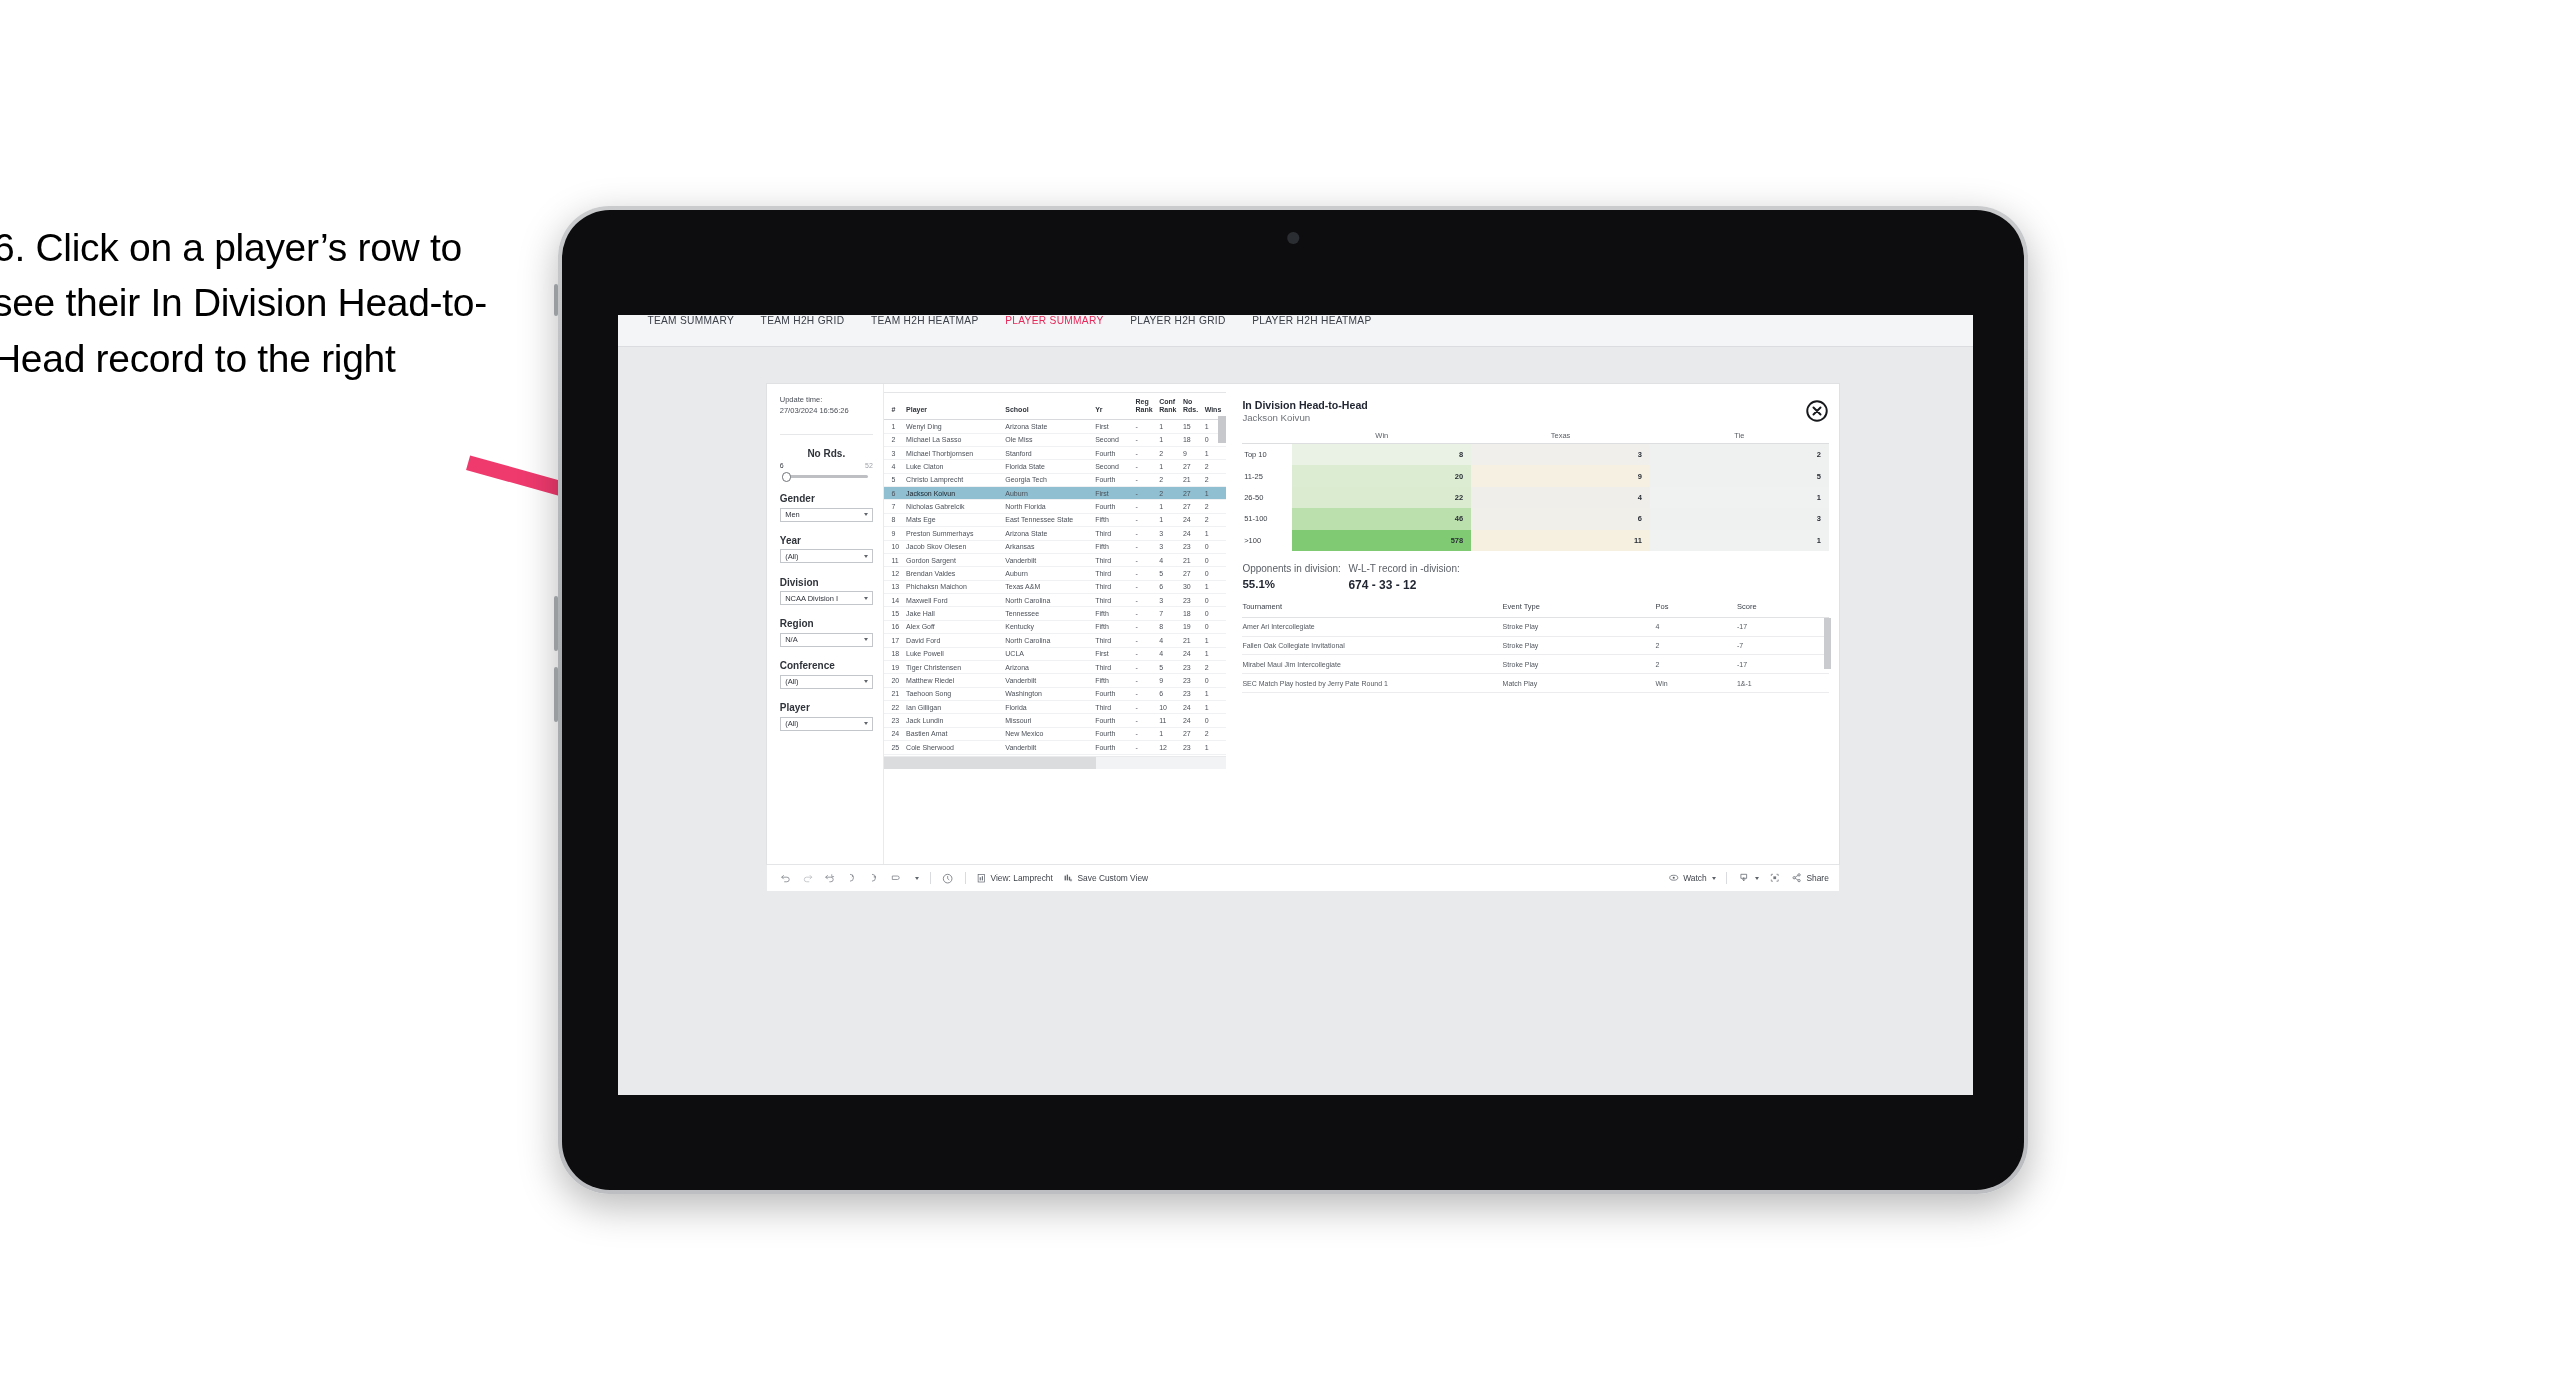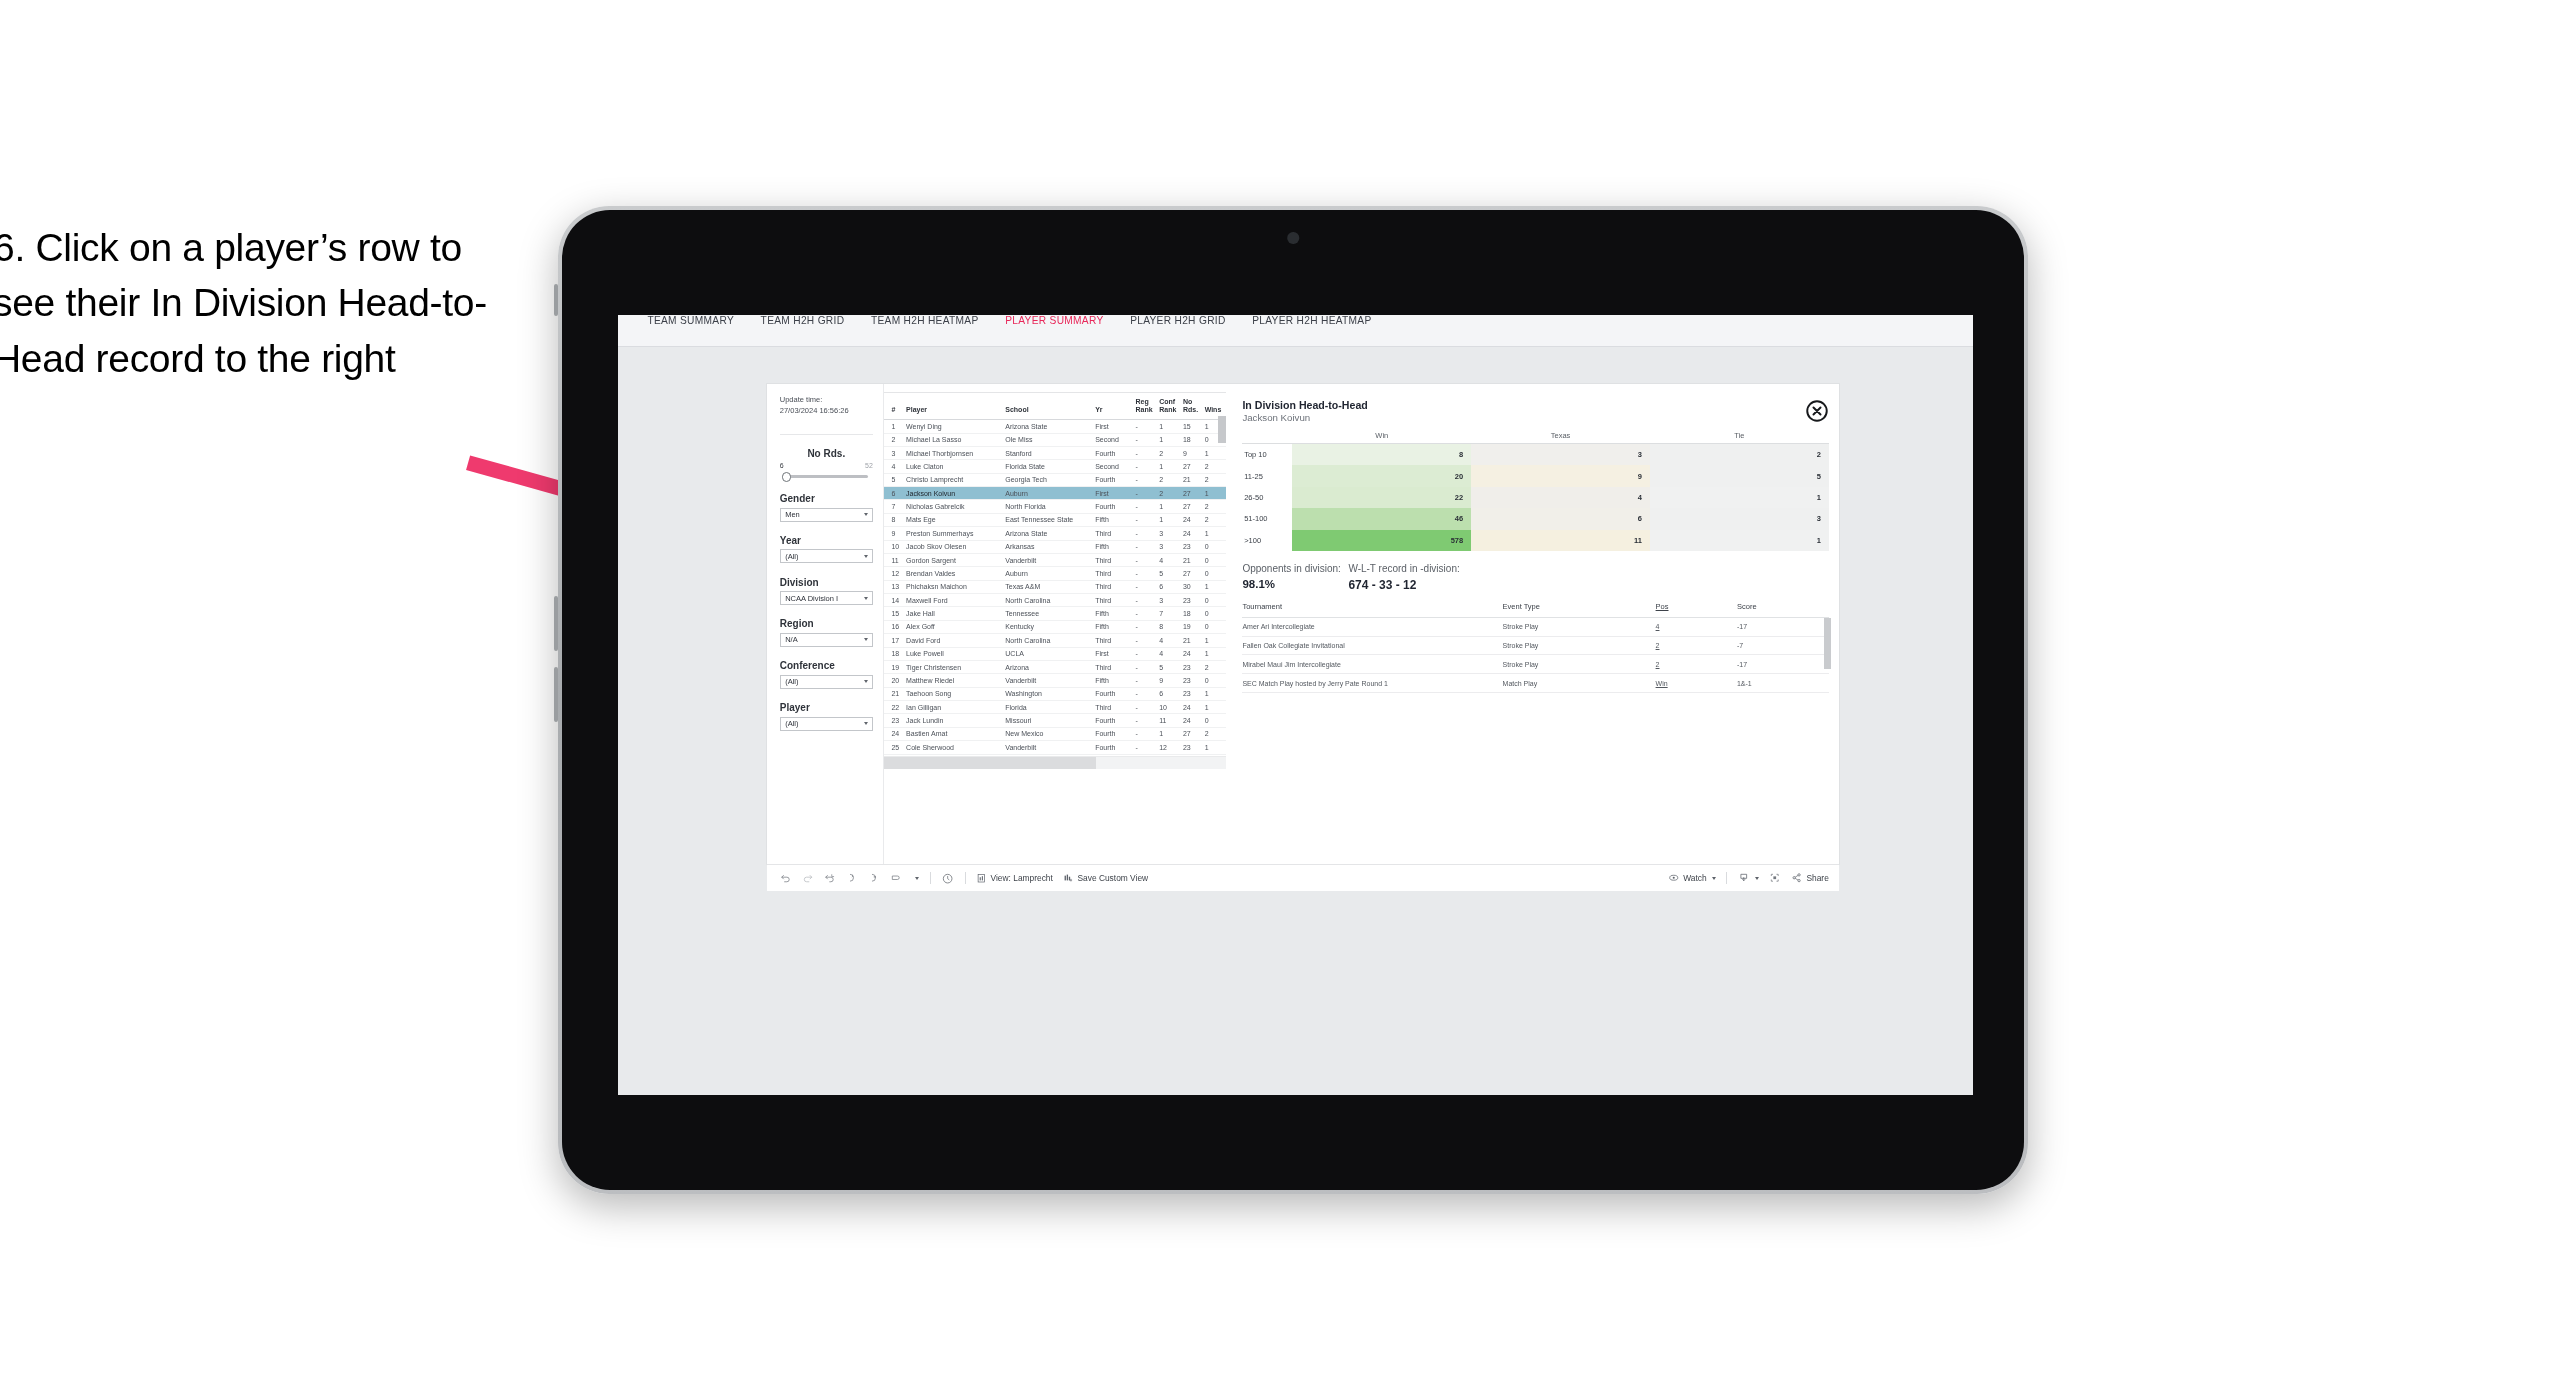--- a/index.html
+++ b/index.html
@@ -268,21 +268,21 @@
     font-size: 7.5px; font-weight: 400; color: #3d424a; text-align: left;
     padding-bottom: 5.3px; border-bottom: 0.9px solid #e0e2e4;
   }
   table.tourn td {
     font-size: 7px; color: #53585f; padding: 4.4px 0;
     border-bottom: 0.9px solid #ececee; line-height: 1.3;
     vertical-align: middle;
   }
   .t-name { width: 85px; }
   .t-type { width: 50px; }
-  .t-pos  { width: 26.6px; text-decoration: underline; }
+  .t-pos  { width: 26.6px; }
   .t-score{ width: 30px; }
   .scroll-v2 {
     position: absolute; right: -1.8px; top: 16px;
     width: 7px; height: 51px; background: #c9cbce;
   }
 
   
   .toolbar {
     position: absolute; left: 149px; top: 517px;
     width: 1072px; height: 26.6px;
@@ -730,21 +730,21 @@
                           <td style="background: rgb(127, 202, 114);">578</td>
                           <td style="background: rgb(245, 240, 224);">11</td>
                           <td style="background: rgb(240, 241, 241);">1</td>
                         </tr>
                       </tbody>
                   </table>
 
                   <div class="stats">
                     <div class="stat-l">
                       <div class="stat-lbl">Opponents in division:</div>
-                      <div class="stat-val">98.1%</div>
+                      <div class="stat-val">55.1%</div>
                     </div>
                     <div>
                       <div class="stat-lbl">W-L-T record in -division:</div>
                       <div class="stat-val big">674 - 33 - 12</div>
                     </div>
                   </div>
 
                   <div class="tourn-wrap">
                     <table class="tourn">
                       <thead>

